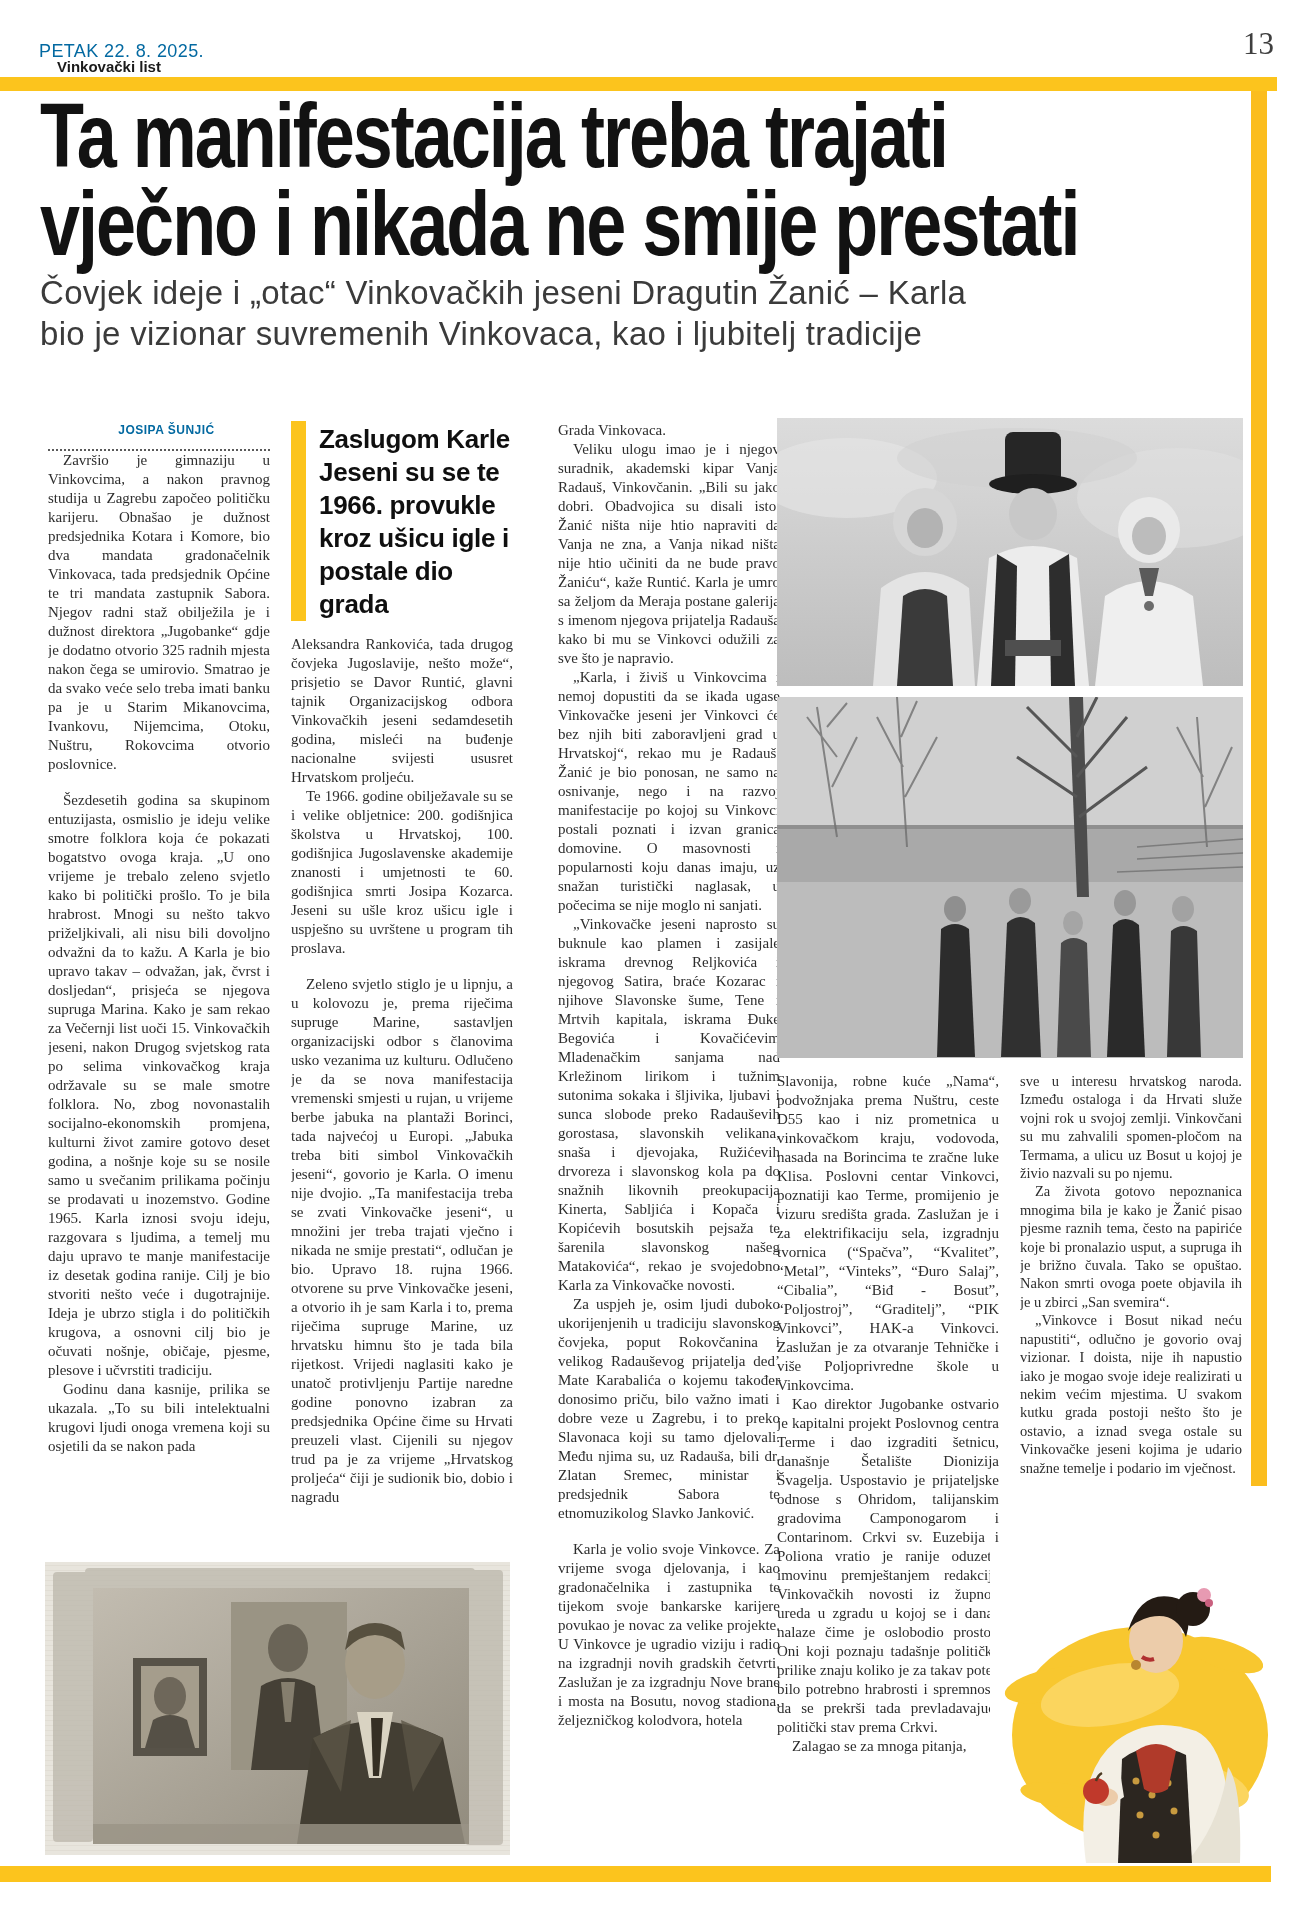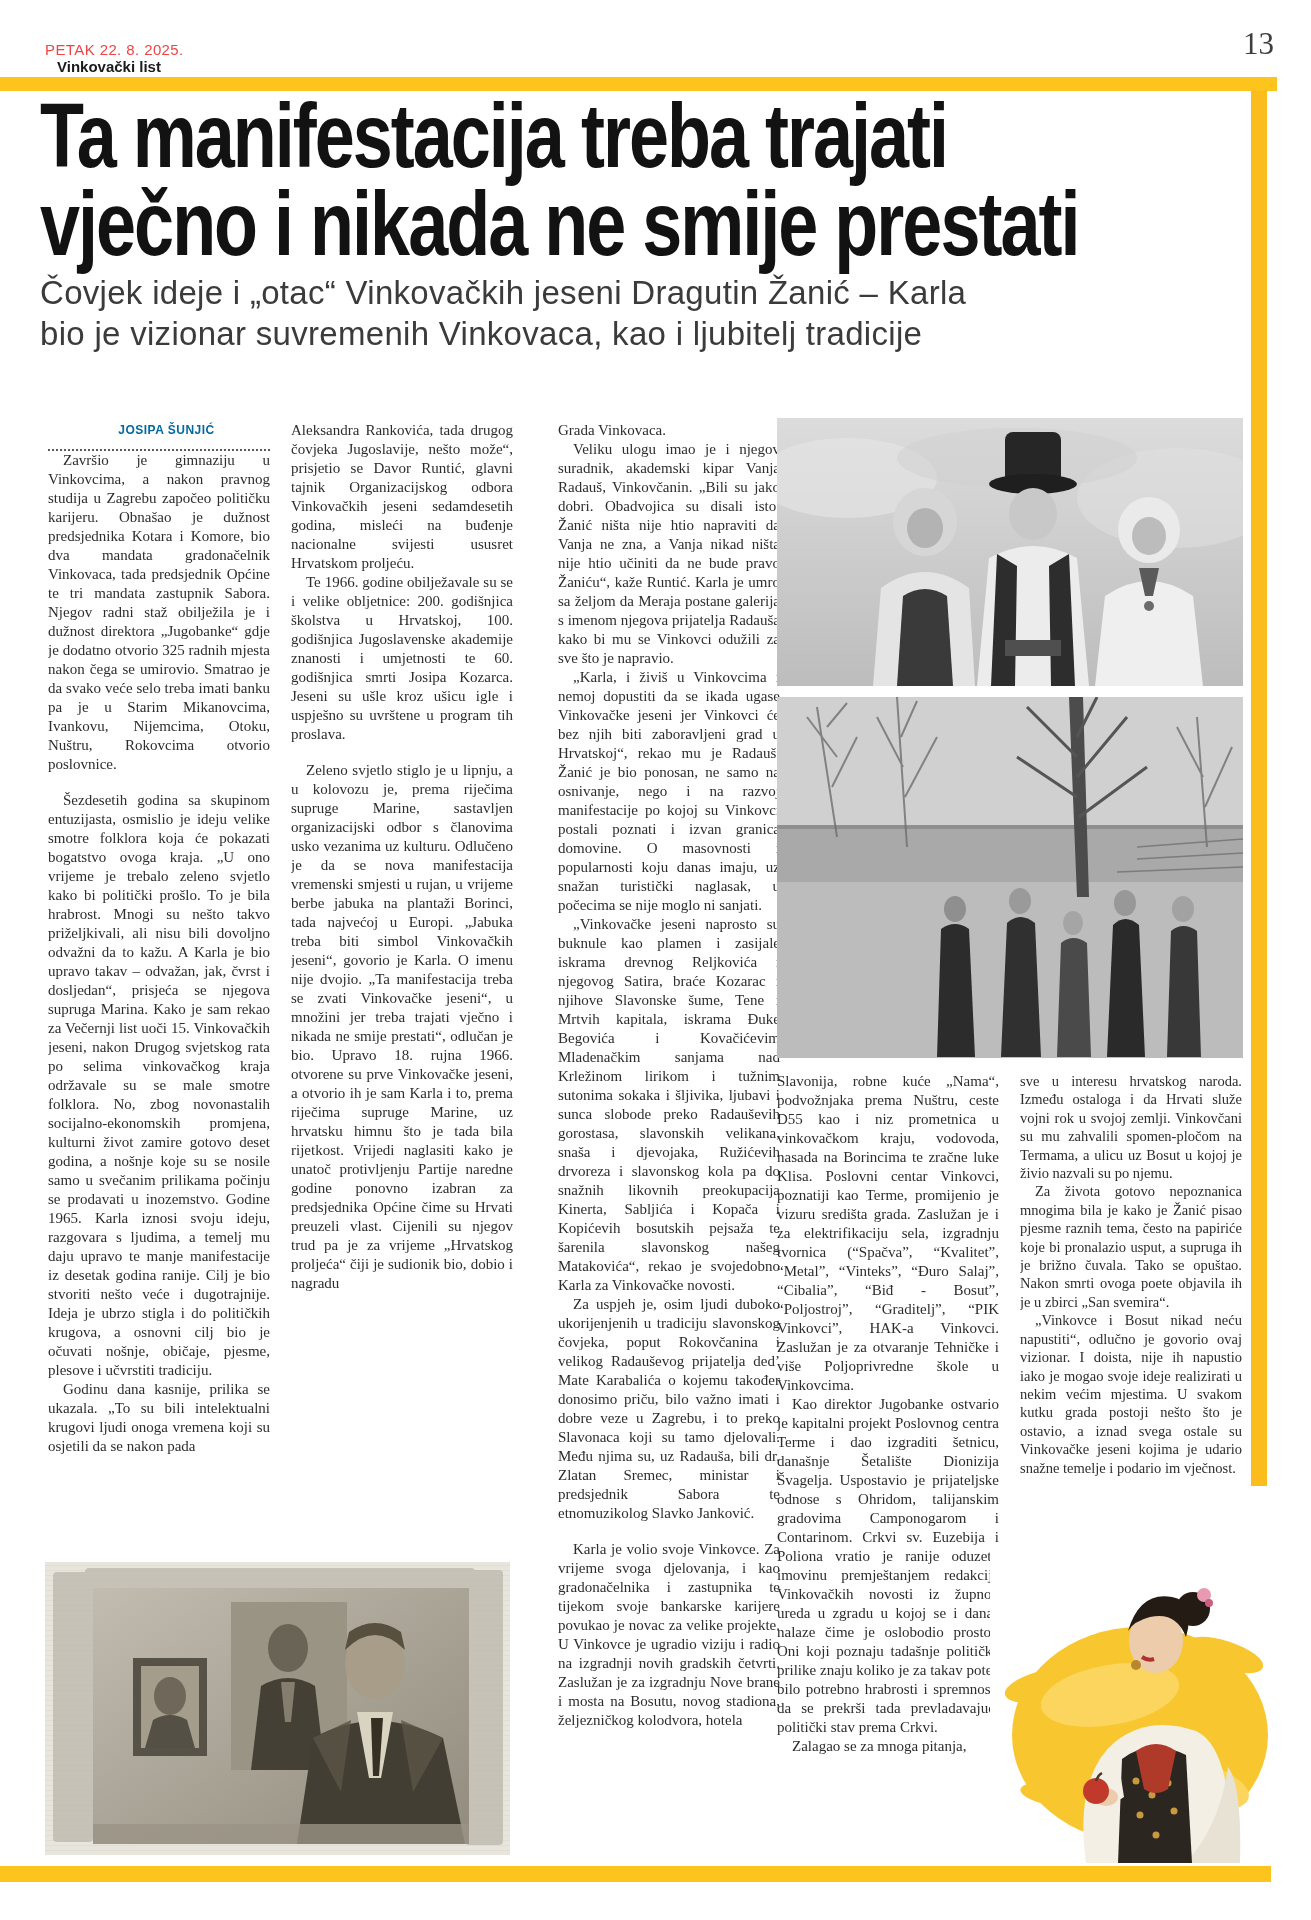--- a/index.html
+++ b/index.html
@@ -1,20 +1,20 @@
 <!DOCTYPE html>
 <html><head>
 <meta charset="utf-8">
 <style>
   html,body { margin:0; padding:0; background:#ffffff; }
   .page { position:relative; width:1311px; height:1920px; background:#ffffff;
           font-family:"Liberation Sans", sans-serif; overflow:hidden; }
 
   
-  .hdr-date { position:absolute; left:45px; top:41px; font-size:15px; letter-spacing:.4px; color:#ef4444; }
+  .hdr-date { position:absolute; left:39px; top:41px; font-size:18px; letter-spacing:.4px; color:#0369a1; }
   .hdr-pub  { position:absolute; left:57px; top:58px; font-size:15px; font-weight:bold; color:#1a1a1a; }
   .pg-num   { position:absolute; left:1243px; top:26px; font-family:"Liberation Serif", serif;
               font-size:31px; color:#3f3f3f; }
 
   
   .bar-top    { position:absolute; left:0; top:77px;  width:1277px; height:14px; background:#fcc41d; }
   .bar-right  { position:absolute; left:1251px; top:91px; width:16px; height:1395px; background:#fbbd1e; }
   .bar-bottom { position:absolute; left:0; top:1866px; width:1271px; height:16px; background:#fcc41d; }
 
   
@@ -78,20 +78,24 @@
   </div>
 
   <div class="col col1">
     <p class="byline">JOSIPA ŠUNJIĆ</p>
     <p>Završio je gimnaziju u Vinkovcima, a nakon pravnog studija u Zagrebu započeo političku karijeru. Obnašao je dužnost predsjednika Kotara i Komore, bio dva mandata gradonačelnik Vinkovaca, tada predsjednik Općine te tri mandata zastupnik Sabora. Njegov radni staž obilježila je i dužnost direktora „Jugobanke“ gdje je dodatno otvorio 325 radnih mjesta nakon čega se umirovio. Smatrao je da svako veće selo treba imati banku pa je u Starim Mikanovcima, Ivankovu, Nijemcima, Otoku, Nuštru, Rokovcima otvorio poslovnice.</p>
     <p class="gap">Šezdesetih godina sa skupinom entuzijasta, osmislio je ideju velike smotre folklora koja će pokazati bogatstvo ovoga kraja. „U ono vrijeme je trebalo zeleno svjetlo kako bi politički prošlo. To je bila hrabrost. Mnogi su nešto takvo priželjkivali, ali nisu bili dovoljno odvažni da to kažu. A Karla je bio upravo takav – odvažan, jak, čvrst i dosljedan“, prisjeća se njegova supruga Marina. Kako je sam rekao za Večernji list uoči 15. Vinkovačkih jeseni, nakon Drugog svjetskog rata po selima vinkovačkog kraja održavale su se male smotre folklora. No, zbog novonastalih socijalno-ekonomskih promjena, kulturni život zamire gotovo deset godina, a nošnje koje su se nosile samo u svečanim prilikama počinju se prodavati u inozemstvo. Godine 1965. Karla iznosi svoju ideju, razgovara s ljudima, a temelj mu daju upravo te manje manifestacije iz desetak godina ranije. Cilj je bio stvoriti nešto veće i dugotrajnije. Ideja je ubrzo stigla i do političkih krugova, a osnovni cilj bio je očuvati nošnje, običaje, pjesme, plesove i učvrstiti tradiciju.</p>
     <p>Godinu dana kasnije, prilika se ukazala. „To su bili intelektualni krugovi ljudi onoga vremena koji su osjetili da se nakon pada</p>
   </div>
 
   <div class="col col2">
+    <div class="pull-quote">
+      <div class="pq-bar"></div>
+      <div class="pq-text">Zaslugom Karle Jeseni su se te 1966. provukle kroz ušicu igle i postale dio grada</div>
+    </div>
     <p class="noindent">Aleksandra Rankovića, tada drugog čovjeka Jugoslavije, nešto može“, prisjetio se Davor Runtić, glavni tajnik Organizacijskog odbora Vinkovačkih jeseni sedamdesetih godina, misleći na buđenje nacionalne svijesti ususret Hrvatskom proljeću.</p>
     <p>Te 1966. godine obilježavale su se i velike obljetnice: 200. godišnjica školstva u Hrvatskoj, 100. godišnjica Jugoslavenske akademije znanosti i umjetnosti te 60. godišnjica smrti Josipa Kozarca. Jeseni su ušle kroz ušicu igle i uspješno su uvrštene u program tih proslava.</p>
     <p class="gap">Zeleno svjetlo stiglo je u lipnju, a u kolovozu je, prema riječima supruge Marine, sastavljen organizacijski odbor s članovima usko vezanima uz kulturu. Odlučeno je da se nova manifestacija vremenski smjesti u rujan, u vrijeme berbe jabuka na plantaži Borinci, tada najvećoj u Europi. „Jabuka treba biti simbol Vinkovačkih jeseni“, govorio je Karla. O imenu nije dvojio. „Ta manifestacija treba se zvati Vinkovačke jeseni“, u množini jer treba trajati vječno i nikada ne smije prestati“, odlučan je bio. Upravo 18. rujna 1966. otvorene su prve Vinkovačke jeseni, a otvorio ih je sam Karla i to, prema riječima supruge Marine, uz hrvatsku himnu što je tada bila rijetkost. Vrijedi naglasiti kako je unatoč protivljenju Partije naredne godine ponovno izabran za predsjednika Općine čime su Hrvati preuzeli vlast. Cijenili su njegov trud pa je za vrijeme „Hrvatskog proljeća“ čiji je sudionik bio, dobio i nagradu</p>
   </div>
 
   <div class="col col3">
     <p class="noindent">Grada Vinkovaca.</p>
     <p>Veliku ulogu imao je i njegov suradnik, akademski kipar Vanja Radauš, Vinkovčanin. „Bili su jako dobri. Obadvojica su disali isto. Žanić ništa nije htio napraviti da Vanja ne zna, a Vanja nikad ništa nije htio učiniti da ne bude pravo Žaniću“, kaže Runtić. Karla je umro sa željom da Meraja postane galerija s imenom njegova prijatelja Radauša kako bi mu se Vinkovci odužili za sve što je napravio.</p>
     <p>„Karla, i živiš u Vinkovcima i nemoj dopustiti da se ikada ugase Vinkovačke jeseni jer Vinkovci će bez njih biti zaboravljeni grad u Hrvatskoj“, rekao mu je Radauš. Žanić je bio ponosan, ne samo na osnivanje, nego i na razvoj manifestacije po kojoj su Vinkovci postali poznati i izvan granica domovine. O masovnosti i popularnosti koju danas imaju, uz snažan turistički naglasak, u počecima se nije moglo ni sanjati.</p>
     <p>„Vinkovačke jeseni naprosto su buknule kao plamen i zasijale iskrama drevnog Reljkovića i njegovog Satira, braće Kozarac i njihove Slavonske šume, Tene i Mrtvih kapitala, iskrama Đuke Begovića i Kovačićevim Mladenačkim sanjama nad Krležinom lirikom i tužnim sutonima sokaka i šljivika, ljubavi i sunca slobode preko Radauševih gorostasa, slavonskih velikana, snaša i djevojaka, Ružićevih drvoreza i slavonskog kola pa do snažnih likovnih preokupacija Kinerta, Sabljića i Kopača i Kopićevih bosutskih pejsaža te šarenila slavonskog našeg Matakovića“, rekao je svojedobno Karla za Vinkovačke novosti.</p>

